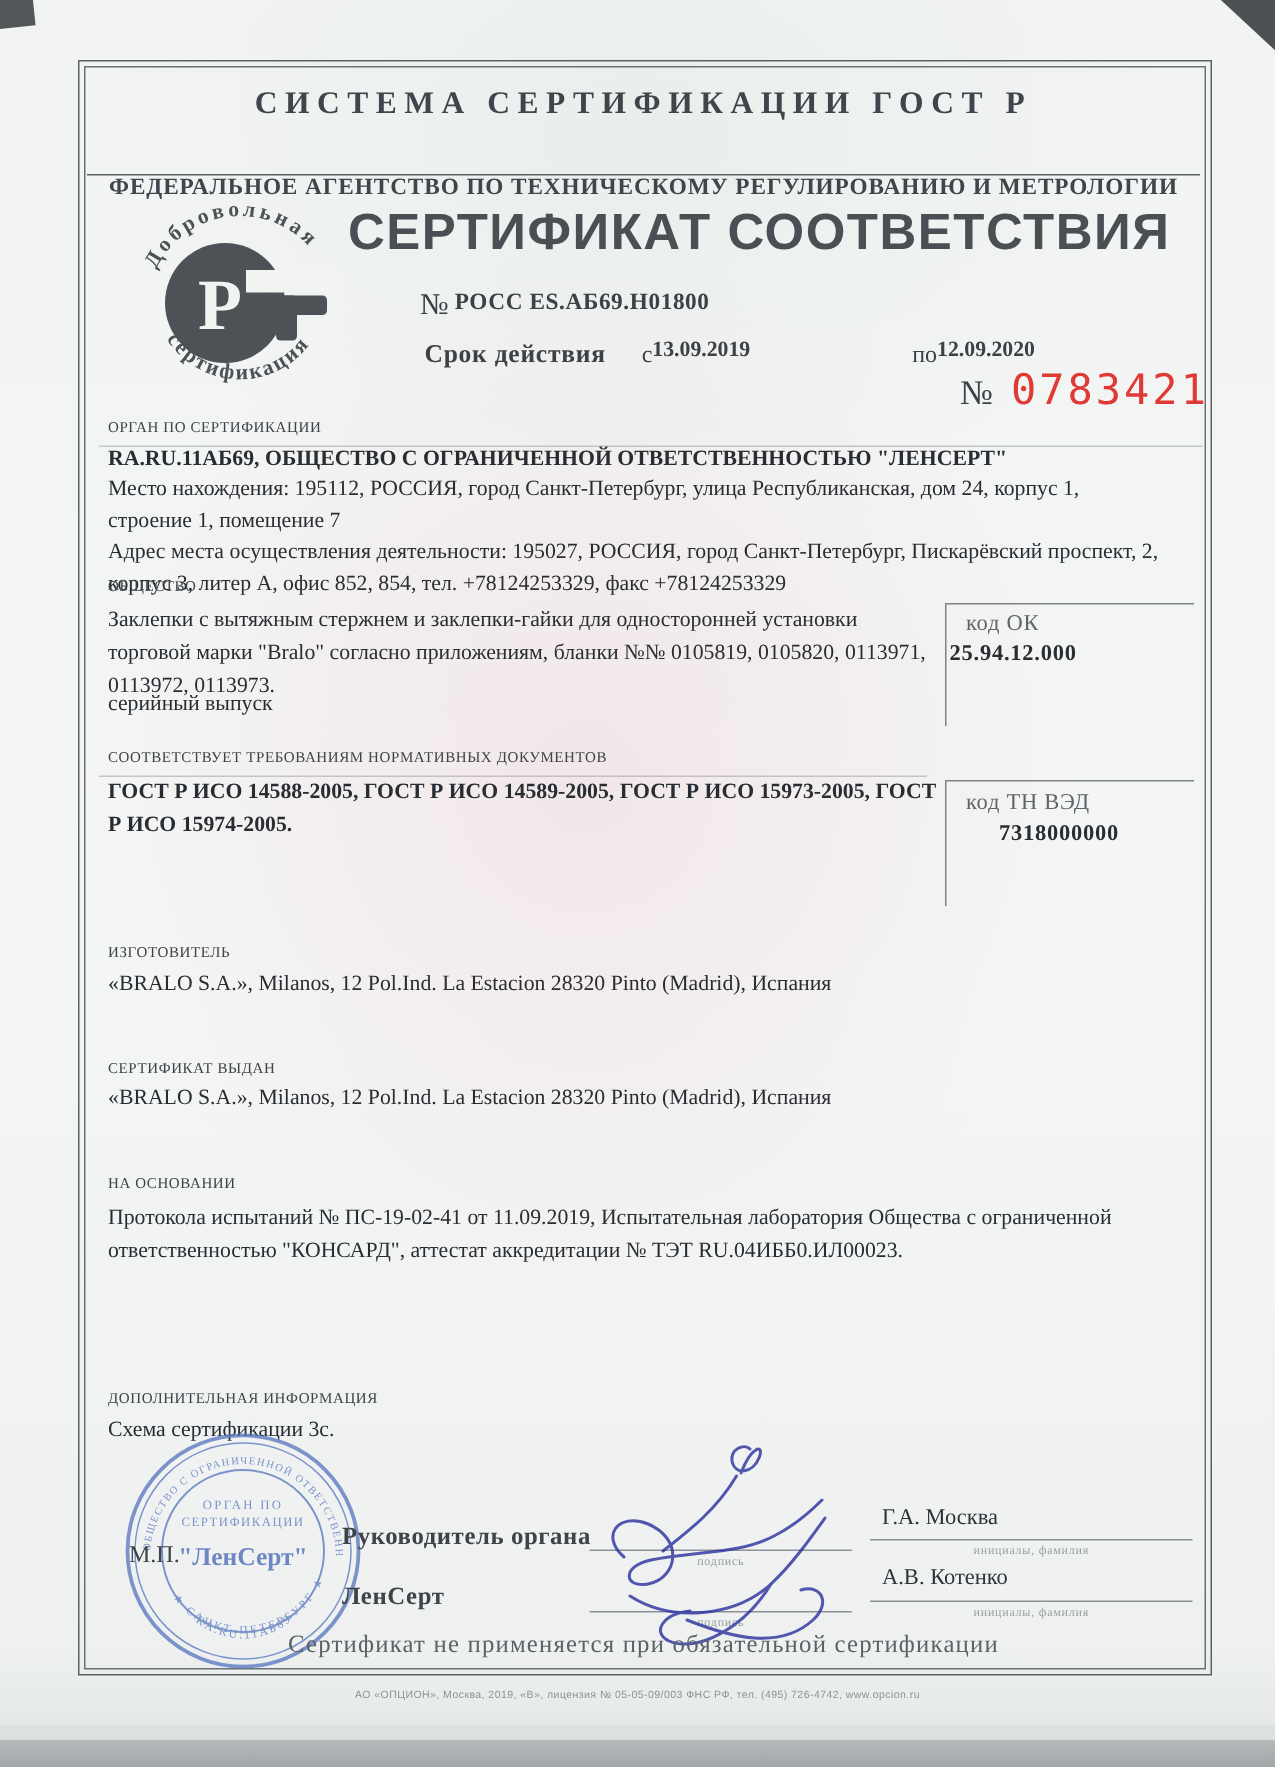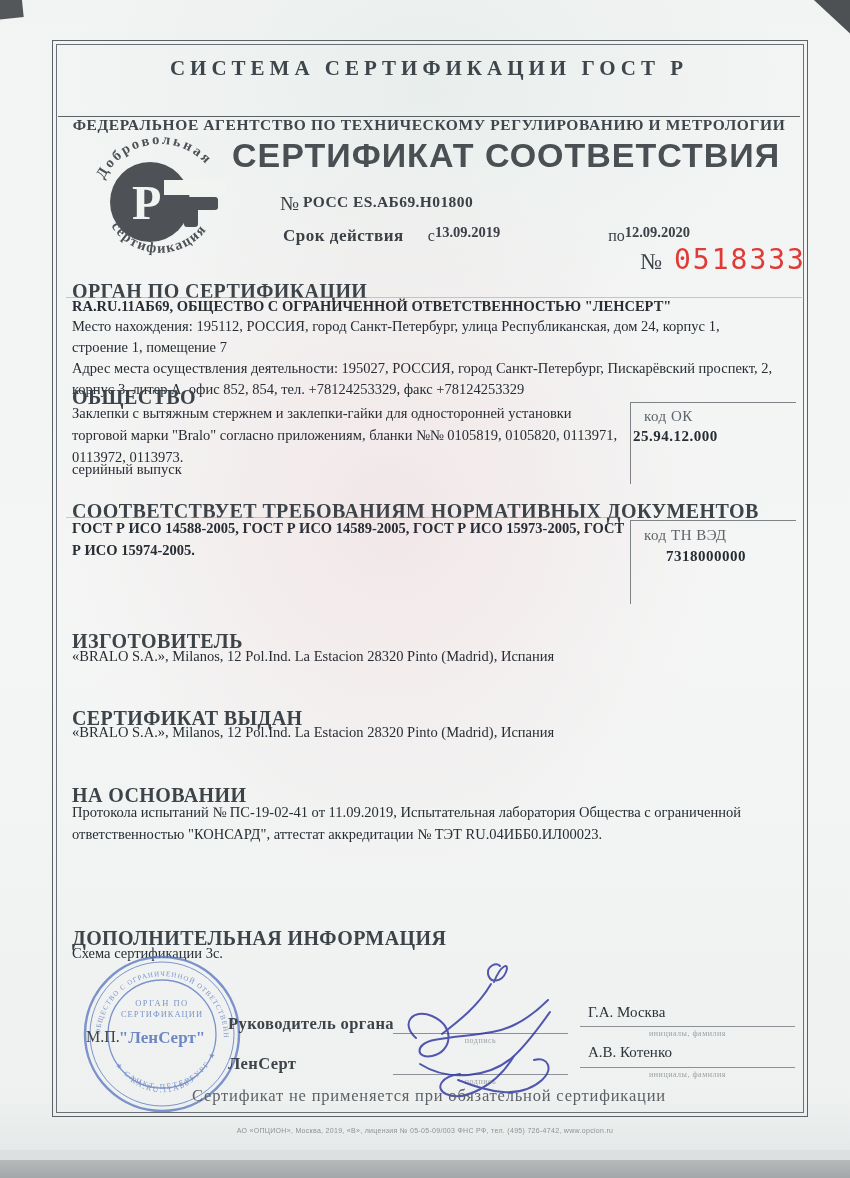--- a/index.html
+++ b/index.html
@@ -29,21 +29,21 @@
   .certno b{font-size:15.5px;position:relative;top:-3px;letter-spacing:0.4px;}
   .validity{left:283px;top:226px;color:#3b4146;font-size:17px;}
   .validity .lbl{font-weight:bold;letter-spacing:0.5px;}
   .validity .c{margin-left:24px;font-size:16px;}
   .validity .d{font-weight:bold;font-size:14.5px;position:relative;top:-4px;}
   .validity .po{margin-left:108px;font-size:16px;}
   .blankno{left:640px;top:243px;}
   .blankno .sym{font-size:23px;color:#3b4146;}
   .blankno .num{font-family:"DejaVu Sans Mono",monospace;font-size:28px;letter-spacing:2px;
                 color:#e03a36;margin-left:8px;}
-  .sec-h{font-weight:bold;font-size:20px;letter-spacing:0.4px;color:#3d4449;white-space:nowrap;}
+  .sec-h{font-weight:normal;font-size:10px;letter-spacing:0.4px;color:#3d4449;white-space:nowrap;}
   .sec-b{font-size:14.5px;color:#272d33;line-height:1.22;}
   .bold{font-weight:bold;}
   .rule{height:1px;background:#9aa0a4;}
   .codebox-line{height:1px;background:#7d8387;}
   .codebox-vline{width:1px;background:#7d8387;}
   .code-lbl{font-size:15px;color:#5d646a;letter-spacing:0.5px;}
   .code-val{font-size:15px;font-weight:bold;color:#272d33;letter-spacing:0.5px;}
   .sig-role{font-weight:bold;font-size:16.5px;color:#3d4449;letter-spacing:0.4px;}
   .sig-name{font-size:15px;color:#2c3339;}
   .sig-line{height:1px;background:#8b9195;}
@@ -100,21 +100,21 @@
     <span class="no-sym">№</span>
     <b>РОСС ES.АБ69.H01800</b>
   </div>
 
   <div class="abs validity">
     <span class="lbl">Срок действия</span><span class="c">с</span><span class="d">13.09.2019</span><span class="po">по</span><span class="d">12.09.2020</span>
   </div>
 
   <div class="abs blankno">
     <span class="sym">№</span>
-    <span class="num">0518333</span>
+    <span class="num">0783421</span>
   </div>
 
   <div class="abs sec-h" style="left:72px;top:280px;">ОРГАН ПО СЕРТИФИКАЦИИ</div>
   <div class="abs rule" style="left:66px;top:297px;width:736px;opacity:.55;"></div>
   <div class="abs sec-b bold" style="left:72px;top:298px;width:710px;">RA.RU.11АБ69, ОБЩЕСТВО С ОГРАНИЧЕННОЙ ОТВЕТСТВЕННОСТЬЮ "ЛЕНСЕРТ"</div>
   <div class="abs sec-b" style="left:72px;top:316px;width:706px;line-height:1.45;">Место нахождения: 195112, РОССИЯ, город Санкт-Петербург, улица Республиканская, дом 24, корпус 1, строение 1, помещение 7</div>
   <div class="abs sec-b" style="left:72px;top:358px;width:712px;line-height:1.45;">Адрес места осуществления деятельности: 195027, РОССИЯ, город Санкт-Петербург, Пискарёвский проспект, 2, корпус 3, литер А, офис 852, 854, тел. +78124253329, факс +78124253329</div>
 
   <div class="abs sec-h" style="left:72px;top:386px;">ОБЩЕСТВО</div>
   <div class="abs sec-b" style="left:72px;top:403px;width:556px;line-height:1.5;">Заклепки с вытяжным стержнем и заклепки-гайки для односторонней установки торговой марки "Bralo" согласно приложениям, бланки №№ 0105819, 0105820, 0113971, 0113972, 0113973.</div>

